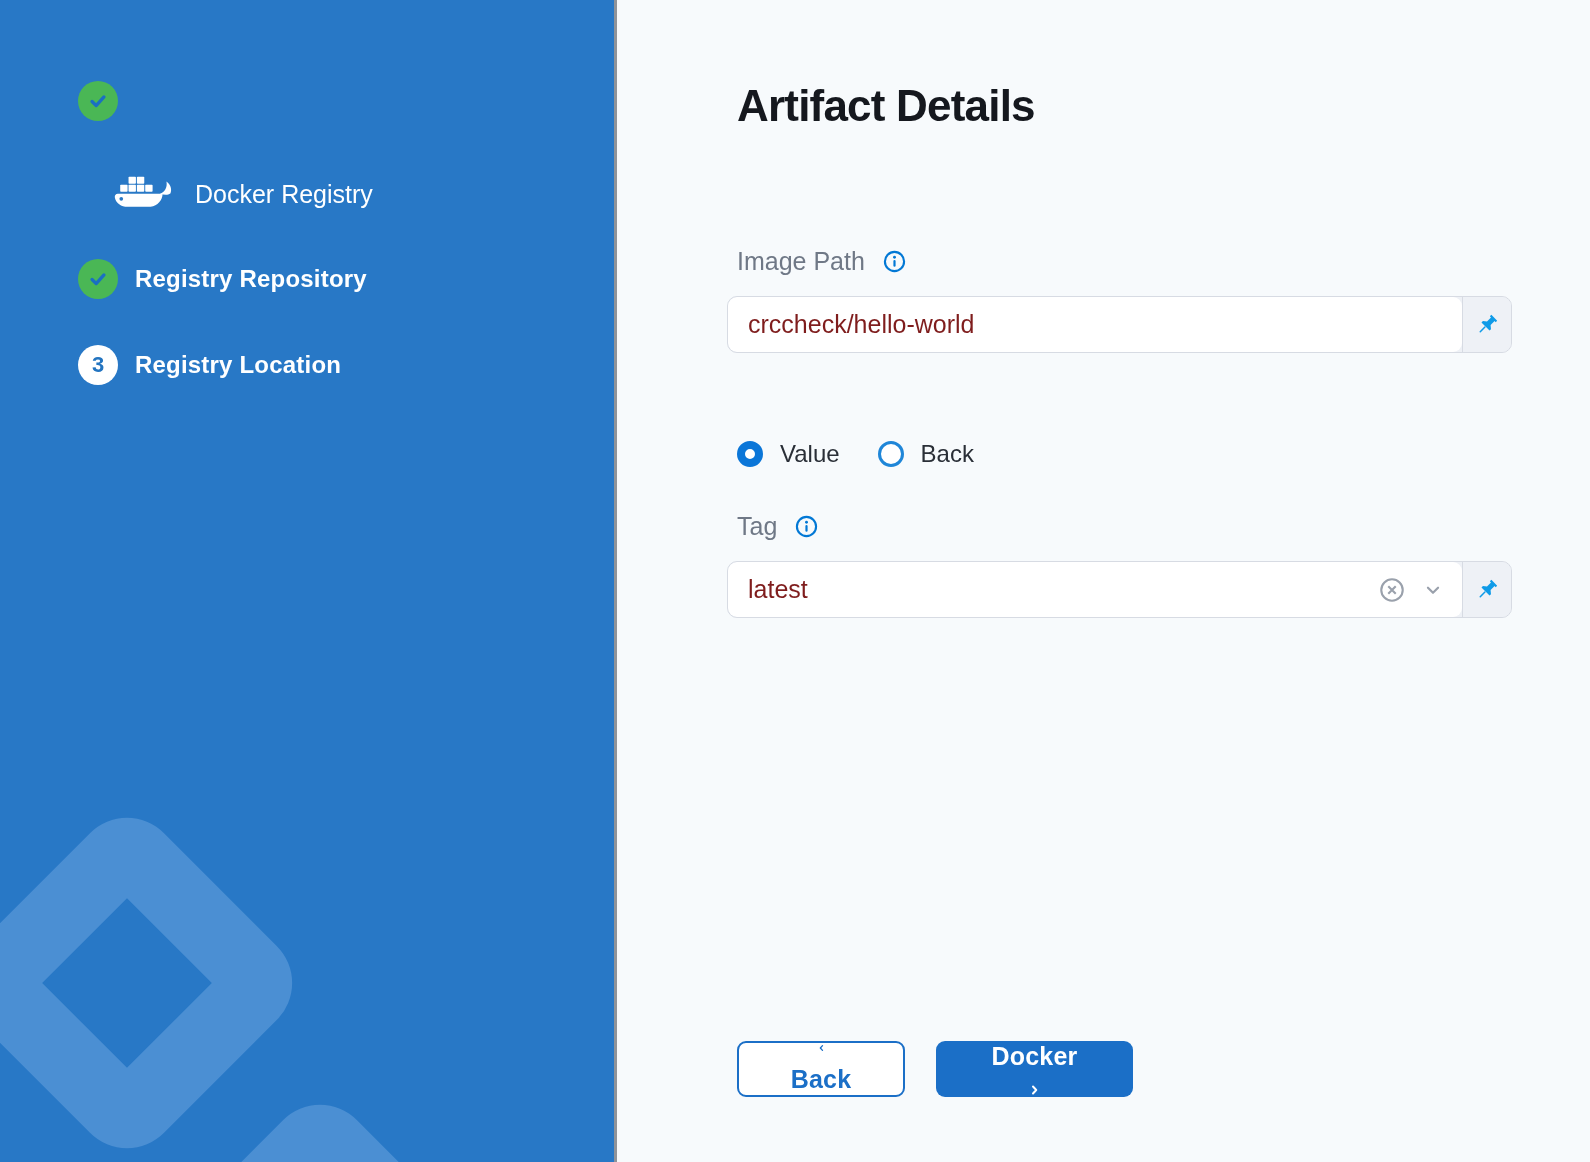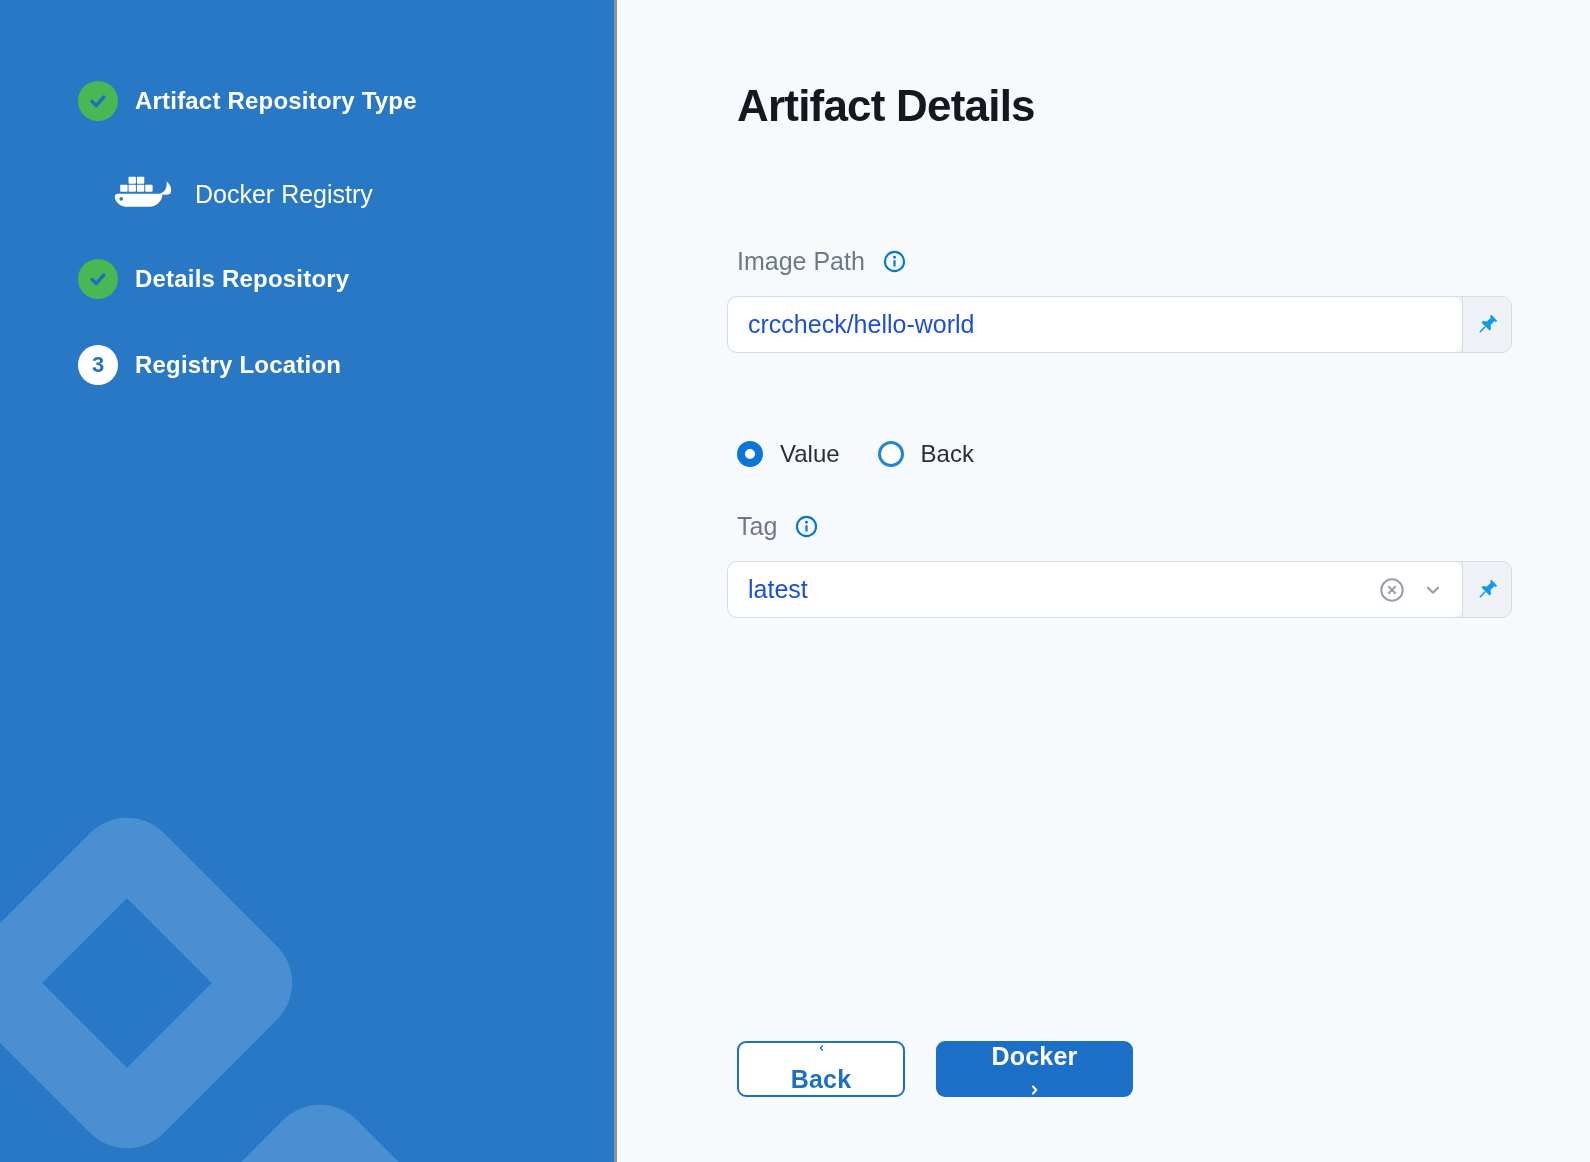--- a/index.html
+++ b/index.html
@@ -66,21 +66,21 @@
   }
   .grp1 { left: 110px; top: 296px; }
   .grp2 { left: 110px; top: 561px; }
 
   .input-white {
     flex: 1; background: #ffffff; border-radius: 9px;
     display: flex; align-items: center;
   }
   .text-input {
     flex: 1; border: none; outline: none; background: transparent;
-    font-family: inherit; font-size: 25px; color: #1d4ed8; padding: 0 10px 0 20px;
+    font-family: inherit; font-size: 25px; color: #7f1d1d; padding: 0 10px 0 20px;
     min-width: 0;
   }
   .iw-icons { display: flex; align-items: center; gap: 16px; padding-right: 18px; }
   .icon-btn {
     border: none; background: none; padding: 0; margin: 0; cursor: pointer;
     display: flex; align-items: center; justify-content: center;
   }
   .pin-cell {
     width: 49px; border-left: 1px solid #d7dbe3;
     display: flex; align-items: center; justify-content: center;
@@ -111,21 +111,20 @@
 <aside class="sidebar">
   <div class="wm wm1"></div>
   <div class="wm wm2"></div>
 
   <div class="side-row s1">
     <span class="step-circle done">
       <svg width="22" height="22" viewBox="0 0 24 24" fill="none" stroke="#1a6fc2" stroke-width="3.6" stroke-linecap="round" stroke-linejoin="round">
         <path d="M5.5 12.5 L10 17 L18.5 7.5"></path>
       </svg>
     </span>
-    <span class="step-label">Artifact Repository Type</span>
   </div>
 
   <div class="side-row sd" style="gap:20px;">
     <svg width="64" height="50" viewBox="0 0 66 50">
       <g fill="#ffffff">
         <rect x="9.5" y="15.5" width="7.6" height="7.2" rx="0.8"></rect>
         <rect x="18.1" y="15.5" width="7.6" height="7.2" rx="0.8"></rect>
         <rect x="26.7" y="15.5" width="7.6" height="7.2" rx="0.8"></rect>
         <rect x="35.3" y="15.5" width="7.6" height="7.2" rx="0.8"></rect>
         <rect x="18.1" y="7.3" width="7.6" height="7.2" rx="0.8"></rect>
@@ -137,21 +136,21 @@
     </svg>
     <span class="substep-label">Docker Registry</span>
   </div>
 
   <div class="side-row s2">
     <span class="step-circle done">
       <svg width="22" height="22" viewBox="0 0 24 24" fill="none" stroke="#1a6fc2" stroke-width="3.6" stroke-linecap="round" stroke-linejoin="round">
         <path d="M5.5 12.5 L10 17 L18.5 7.5"></path>
       </svg>
     </span>
-    <span class="step-label">Details Repository</span>
+    <span class="step-label">Registry Repository</span>
   </div>
 
   <div class="side-row s3">
     <span class="step-circle current">3</span>
     <span class="step-label current">Registry Location</span>
   </div>
 </aside>
 
 <div class="divider"></div>
 

